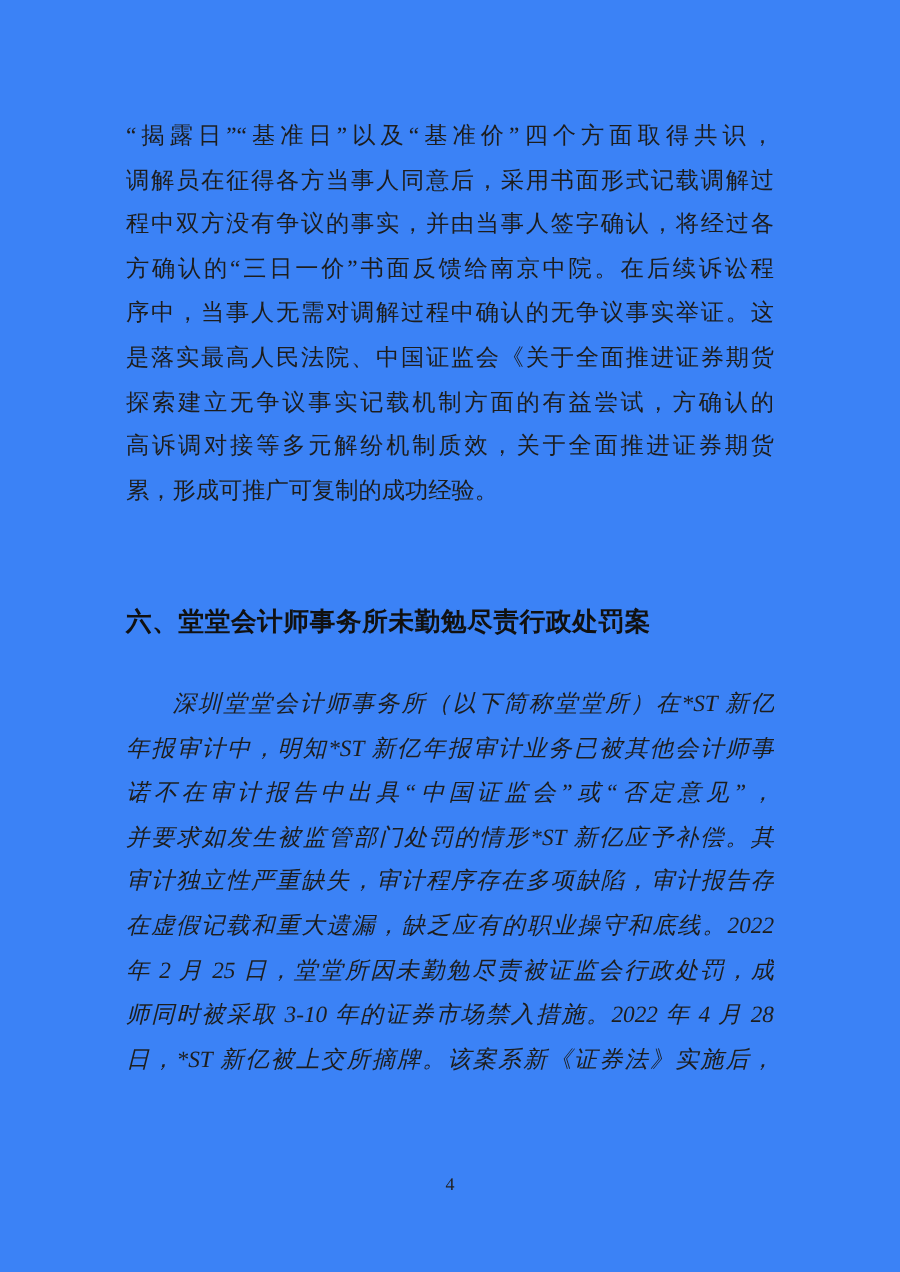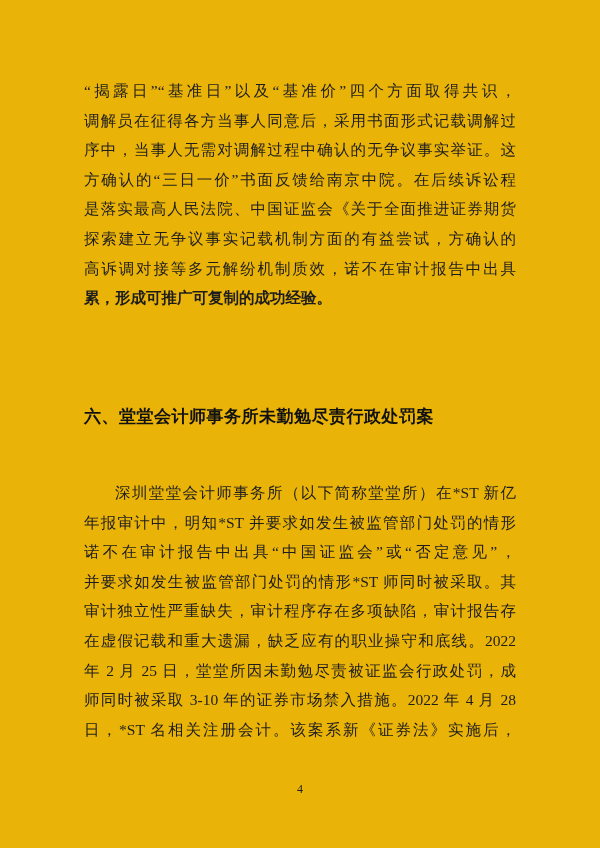--- a/index.html
+++ b/index.html
@@ -4,97 +4,97 @@
 <style>
   * { margin: 0; padding: 0; box-sizing: border-box; }
   html, body {
     width: 600px; height: 848px;
     background: #ffffff;
     font-family: "Liberation Serif", "DejaVu Serif", serif;
   }
   .page {
     position: relative;
     width: 600px; height: 848px;
-    background: #eab308;
+    background: #3b82f6;
     overflow: hidden;
     color: #1d1d1d;
   }
   .para {
     position: absolute;
     left: 84px;
     width: 432px;
     font-size: 15.5px;
   }
   .para .line {
     height: 29.6px;
     line-height: 29.6px;
     white-space: nowrap;
     text-align: justify;
     text-align-last: justify;
     
     overflow: hidden;
   }
   .para[data-justify-last-line="false"] .line:last-child {
     text-align-last: left;
-    font-weight: bold;
   }
   .para[data-indent-first="true"] .line:first-child {
     text-indent: 2em;
   }
   .paragraph-1 { top: 76px; }
   .section-heading {
     position: absolute;
     top: 404px;
     left: 84px;
     width: 460px;
-    font-family: Liberation Serif, serif;
+    font-family: Liberation Mono, monospace;
     font-weight: bold;
     font-size: 17px;
     line-height: 26px;
     color: #111111;
     white-space: nowrap;
     letter-spacing: 0.5px;
   }
-  .paragraph-2 { top: 478px; }
+  .paragraph-2 { top: 455px; font-style: italic; }
   .page-number {
     position: absolute;
     top: 781px;
     left: 0;
     width: 600px;
     text-align: center;
     font-size: 12px;
     line-height: 16px;
     color: #222222;
   }
 </style>
 </head>
 <body>
 
 <div class="page">
 
   <div class="para paragraph-1" data-justify-last-line="false">
       <div class="line">“揭露日”“基准日”以及“基准价”四个方面取得共识，</div>
       <div class="line">调解员在征得各方当事人同意后，采用书面形式记载调解过</div>
+      <div class="line">程中双方没有争议的事实，并由当事人签字确认，将经过各</div>
+      <div class="line">方确认的“三日一价”书面反馈给南京中院。在后续诉讼程</div>
       <div class="line">序中，当事人无需对调解过程中确认的无争议事实举证。这</div>
-      <div class="line">方确认的“三日一价”书面反馈给南京中院。在后续诉讼程</div>
       <div class="line">是落实最高人民法院、中国证监会《关于全面推进证券期货</div>
       <div class="line">探索建立无争议事实记载机制方面的有益尝试，方确认的</div>
-      <div class="line">高诉调对接等多元解纷机制质效，诺不在审计报告中出具</div>
+      <div class="line">高诉调对接等多元解纷机制质效，关于全面推进证券期货</div>
       <div class="line">累，形成可推广可复制的成功经验。</div>
     </div>
 
   <div class="section-heading">六、堂堂会计师事务所未勤勉尽责行政处罚案</div>
 
   <div class="para paragraph-2" data-justify-last-line="true" data-indent-first="true">
       <div class="line">深圳堂堂会计师事务所（以下简称堂堂所）在*ST 新亿</div>
-      <div class="line">年报审计中，明知*ST 并要求如发生被监管部门处罚的情形</div>
+      <div class="line">年报审计中，明知*ST 新亿年报审计业务已被其他会计师事</div>
       <div class="line">诺不在审计报告中出具“中国证监会”或“否定意见”，</div>
-      <div class="line">并要求如发生被监管部门处罚的情形*ST 师同时被采取。其</div>
+      <div class="line">并要求如发生被监管部门处罚的情形*ST 新亿应予补偿。其</div>
       <div class="line">审计独立性严重缺失，审计程序存在多项缺陷，审计报告存</div>
       <div class="line">在虚假记载和重大遗漏，缺乏应有的职业操守和底线。2022</div>
       <div class="line">年 2 月 25 日，堂堂所因未勤勉尽责被证监会行政处罚，成</div>
       <div class="line">师同时被采取 3-10 年的证券市场禁入措施。2022 年 4 月 28</div>
-      <div class="line">日，*ST 名相关注册会计。该案系新《证券法》实施后，</div>
+      <div class="line">日，*ST 新亿被上交所摘牌。该案系新《证券法》实施后，</div>
     </div>
 
   <div class="page-number">4</div>
 
 </div>
 
 </body></html>

